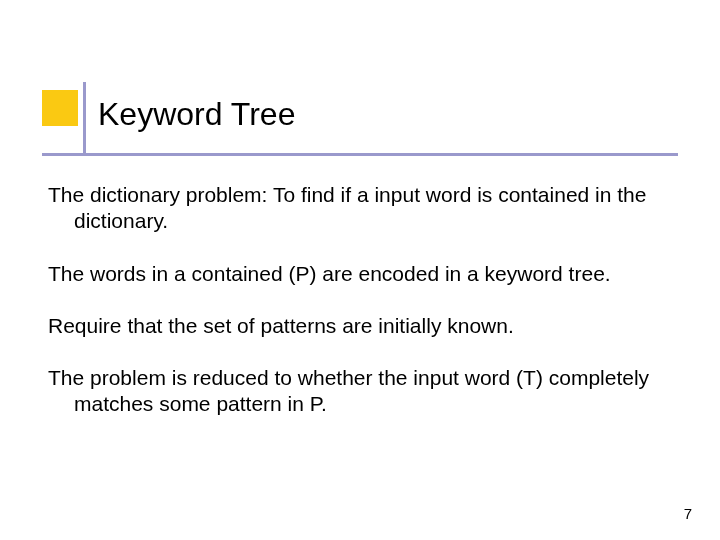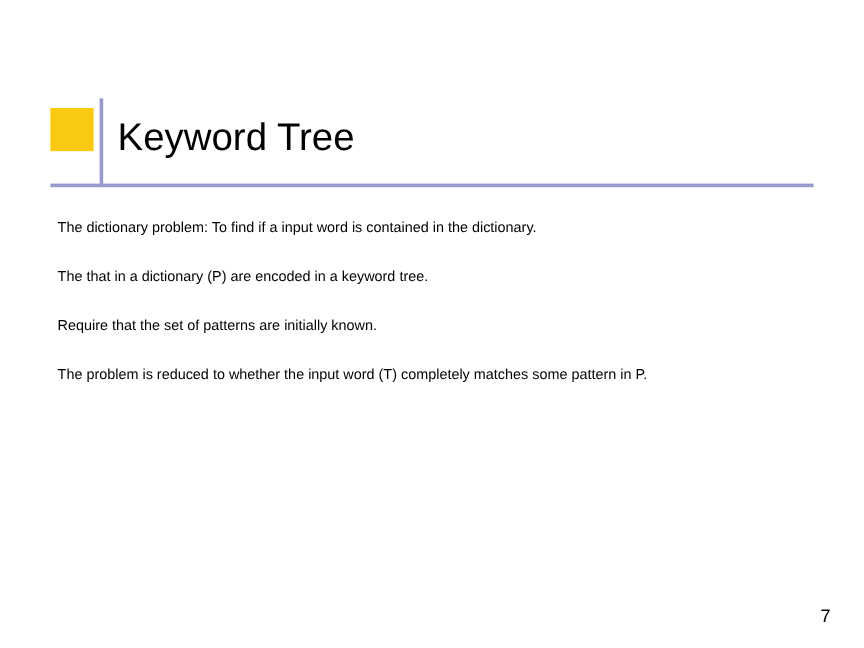--- a/index.html
+++ b/index.html
@@ -50,21 +50,21 @@
     font-size: 32px;
     color: #000;
     font-weight: normal;
     letter-spacing: 0px;
   }
   .body {
     position: absolute;
     top: 182px;
     left: 48px;
     right: 48px;
-    font-size: 12px;
+    font-size: 21px;
     line-height: 1.25;
     font-family: Verdana, Arial, sans-serif;
   }
   .body p {
     margin: 0 0 26px 0;
     padding-left: 0;
     text-indent: 0;
   }
   .body p .hang {
     display: block;
@@ -88,21 +88,21 @@
   <div class="title-line-v"></div>
   <div class="title-line-h"></div>
 
   <div class="slide-title">Keyword Tree</div>
 
   <div class="body">
     <p>
       <span class="hang">The dictionary problem: To find if a input word is contained in the dictionary.</span>
     </p>
     <p>
-      <span class="hang">The that in a dictionary (P) are encoded in a keyword tree.</span>
+      <span class="hang">The words in a contained (P) are encoded in a keyword tree.</span>
     </p>
     <p>
       <span class="hang">Require that the set of patterns are initially known.</span>
     </p>
     <p>
       <span class="hang">The problem is reduced to whether the input word (T) completely matches some pattern in P.</span>
     </p>
   </div>
 
   <div class="page-number">7</div>

